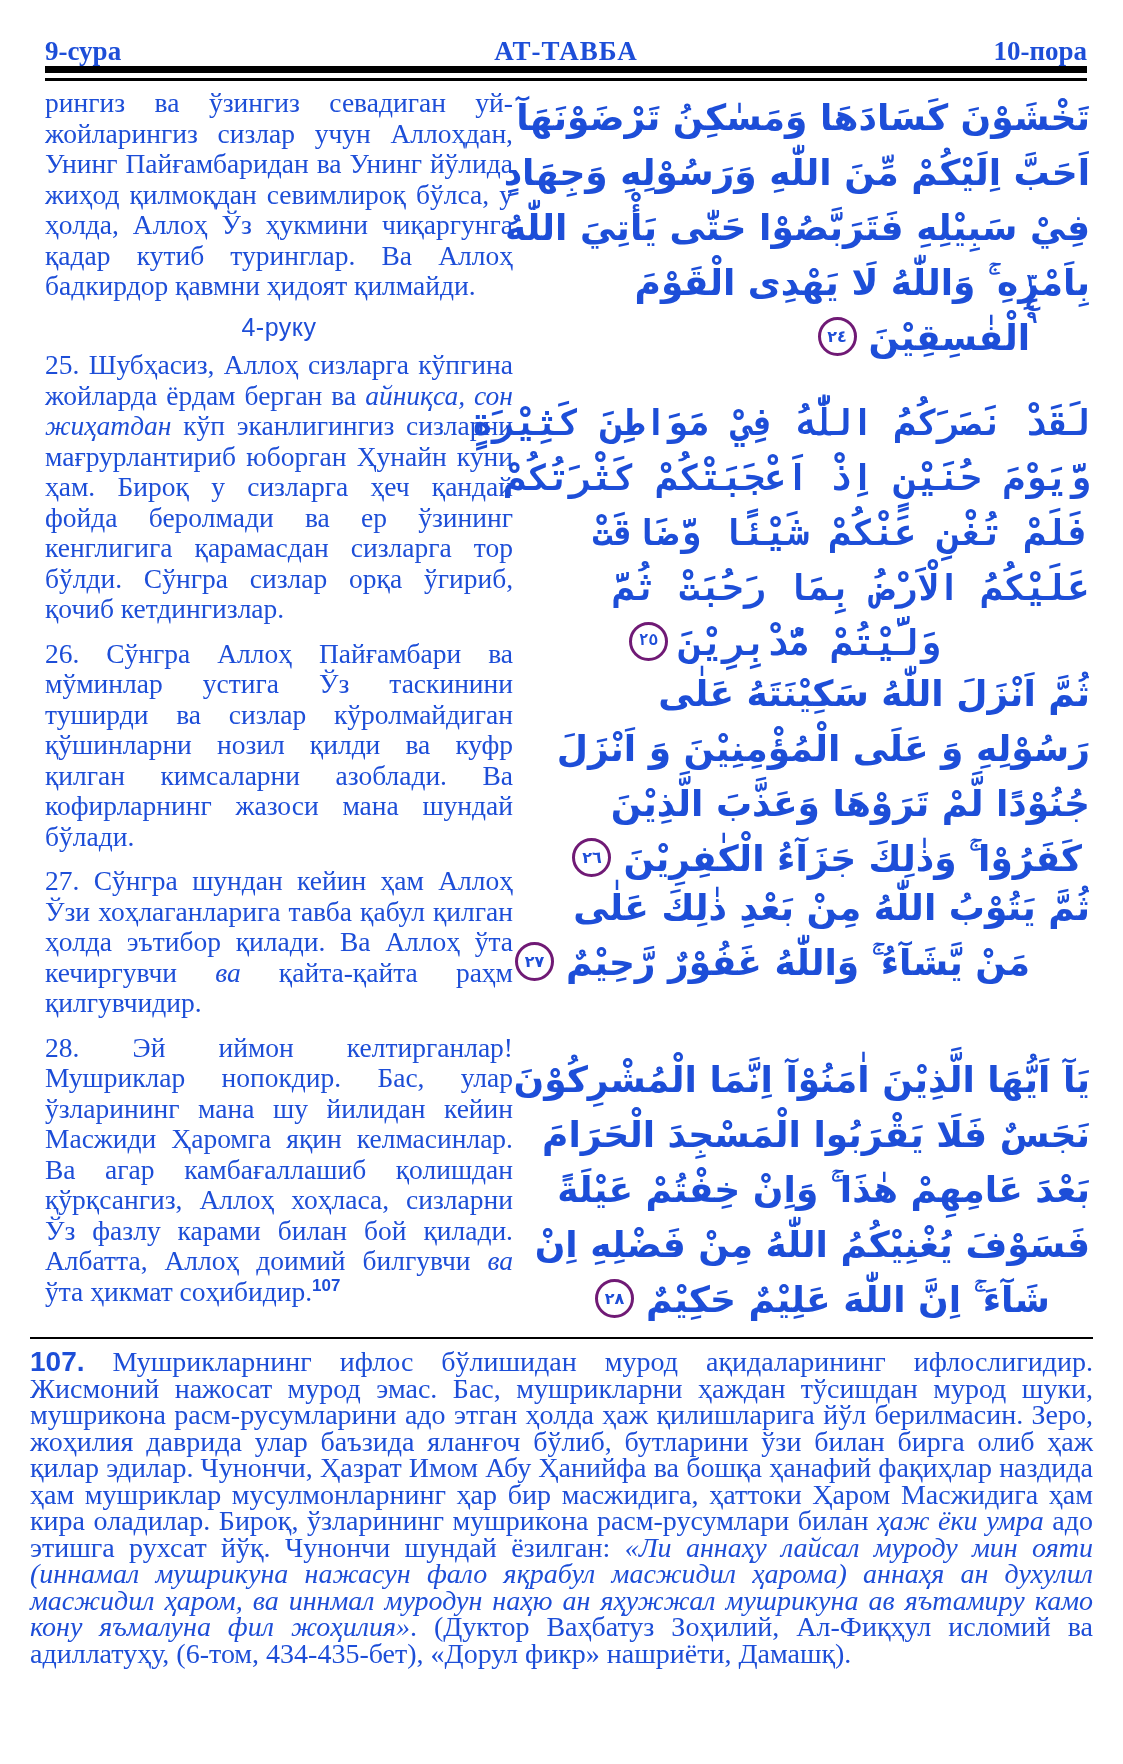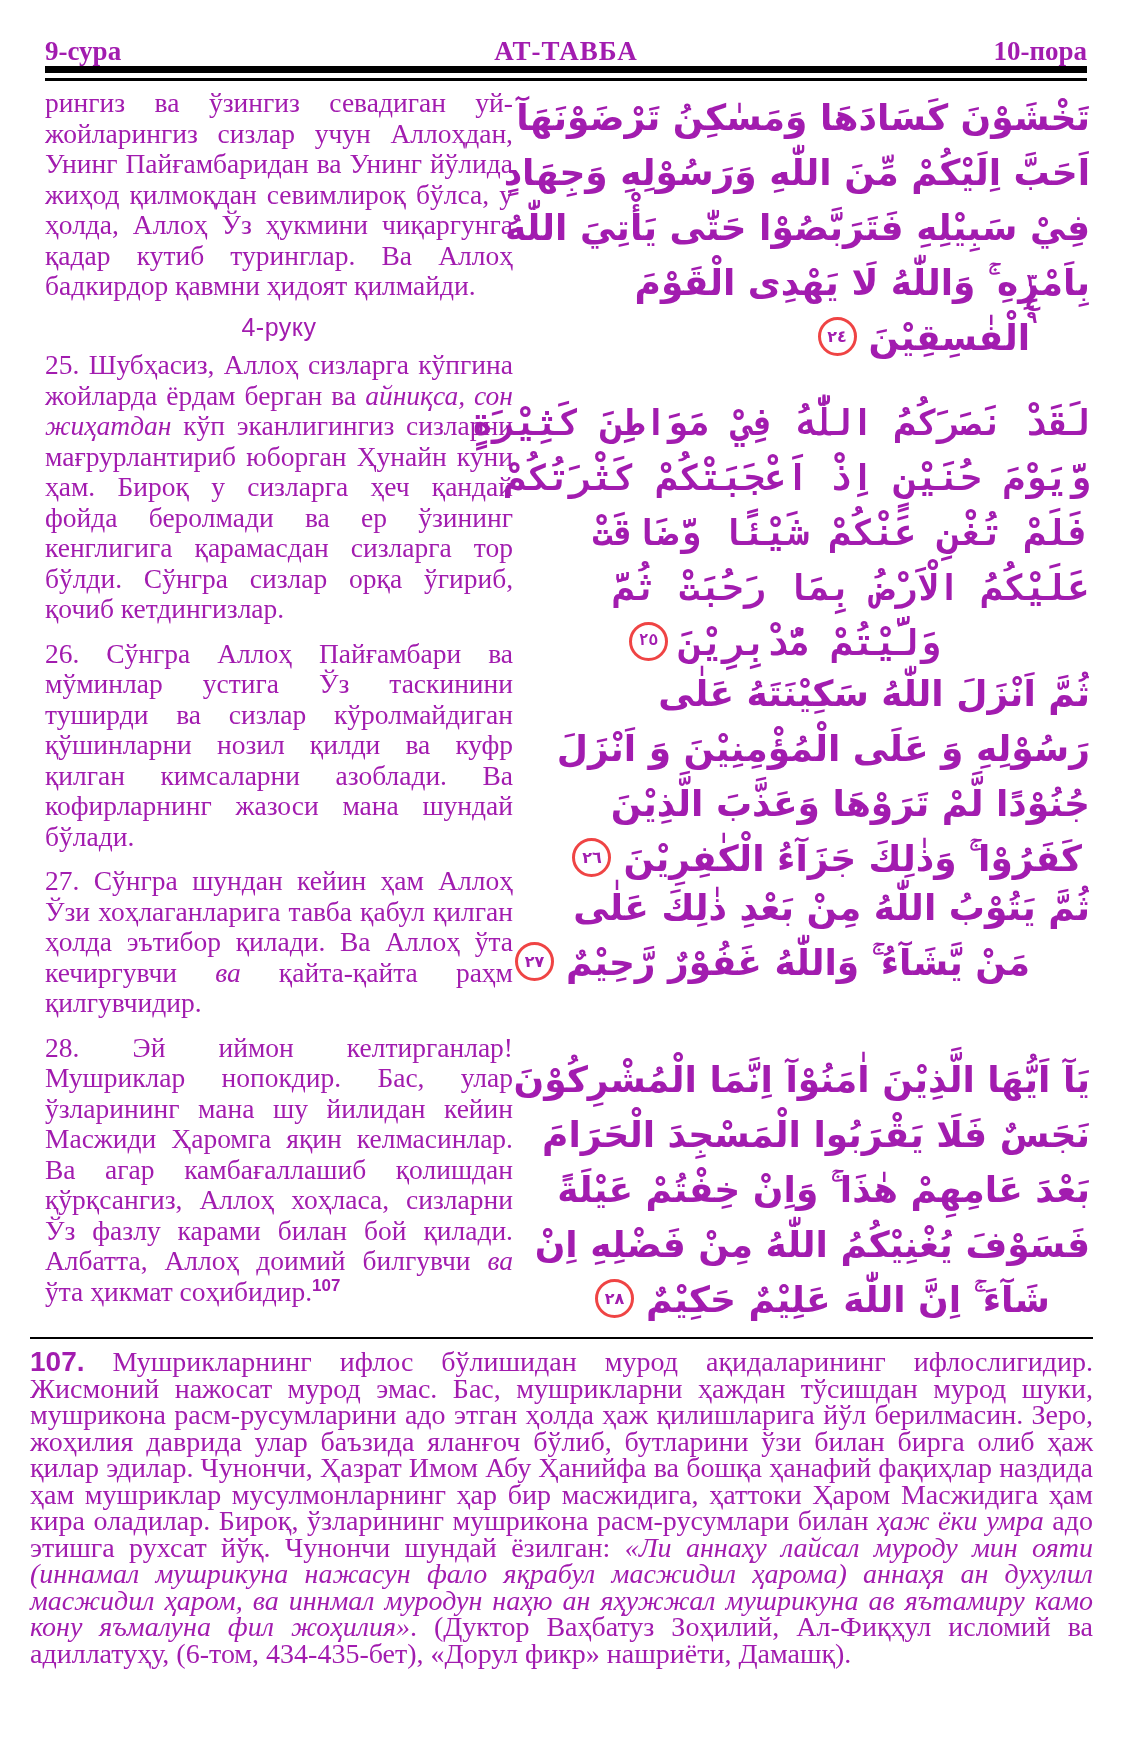--- a/index.html
+++ b/index.html
@@ -1,21 +1,21 @@
 <!DOCTYPE html>
 <html><head>
 <meta charset="utf-8">
 <style>
   html,body{margin:0;padding:0;background:#e8e8e8;}
   .page{
     position:relative;
     width:1123px;height:1764px;
     margin:0 auto;
     background:#ffffff;
-    color:#a21caf;
+    color:#1d4ed8;
     font-family:"Liberation Serif", serif;
     overflow:hidden;
   }
   
   .header{
     position:absolute;top:36px;left:45px;right:36px;height:28px;
     font-size:27px;font-weight:bold;
   }
   .header .h-left{position:absolute;left:0;top:0;}
   .header .h-center{position:absolute;left:0;right:0;top:0;text-align:center;letter-spacing:1px;}
@@ -42,21 +42,21 @@
   
   .arabic-block{
     position:absolute;left:548px;width:542px;
     direction:rtl;text-align:right;
     font-family:"DejaVu Sans", sans-serif;
     font-weight:bold;font-size:36px;
   }
   .aline{line-height:55px;height:55px;white-space:nowrap;}
   .vnum{
     display:inline-block;width:33px;height:33px;
-    border:3px solid #ef4444;border-radius:50%;
+    border:3px solid #701a75;border-radius:50%;
     font-size:16px;line-height:33px;text-align:center;
     vertical-align:middle;margin:0 12px 8px 0;
   }
   .ruku-marker{
     position:absolute;right:46px;top:182px;width:24px;
     text-align:center;font-size:17px;line-height:17px;font-weight:bold;
     font-family:"DejaVu Sans", sans-serif;direction:rtl;
   }
   .ruku-marker div{margin:0;}
   .ruku-marker .mid{font-size:22px;line-height:20px;}

